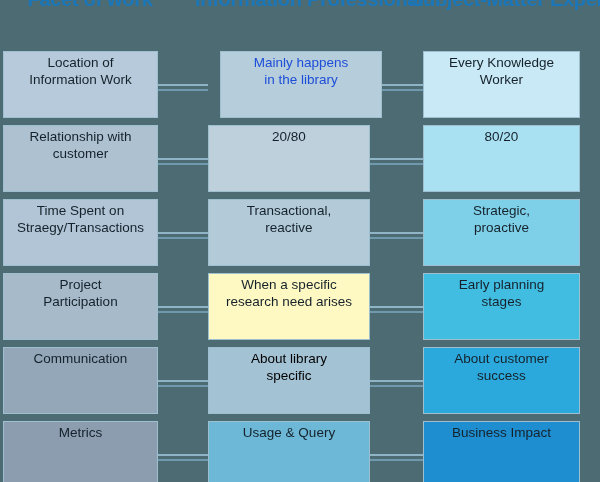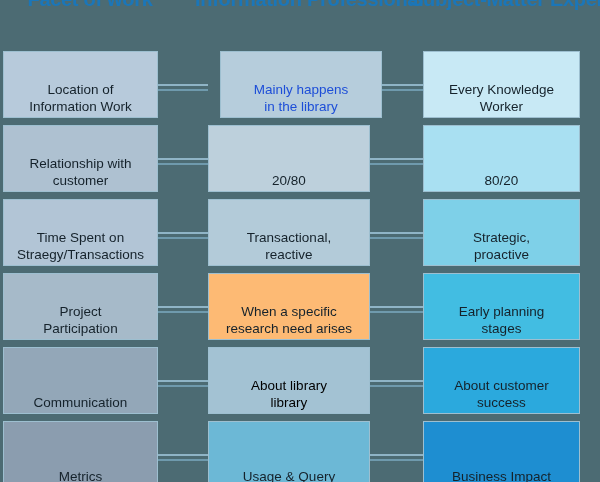--- a/index.html
+++ b/index.html
@@ -59,21 +59,21 @@
   .col.c3 { left: 423px; width: 157px; }
 
   .cell {
     position: relative;
     box-sizing: border-box;
     width: 100%;
     height: 67px;
     margin-bottom: 7px;
     border: 1px solid #9dbfd0;
     display: flex;
-    align-items: flex-end;
+    align-items: flex-start;
     justify-content: center;
     text-align: center;
     font-size: 13.5px;
     color: #15222b;
     line-height: 17px;
     padding: 2px 6px;
   }
   .cell .ctext { display: block; }
 
   
@@ -174,30 +174,30 @@
       <span>
           <span class="ctext">20/80</span>
         </span>
     </div>
     <div class="cell" style="background: rgb(179, 203, 217); border-color: rgb(157, 191, 208); color: rgb(21, 34, 43);">
       <span>
           <span class="ctext">Transactional,</span>
           <span class="ctext">reactive</span>
         </span>
     </div>
-    <div class="cell" style="background: #fdba74; border-color: rgb(157, 191, 208); color: rgb(21, 34, 43);">
+    <div class="cell" style="background: #fef9c3; border-color: rgb(157, 191, 208); color: rgb(21, 34, 43);">
       <span>
           <span class="ctext">When a specific</span>
           <span class="ctext">research need arises</span>
         </span>
     </div>
     <div class="cell" style="background: rgb(163, 194, 211); border-color: rgb(157, 191, 208); color: #000000;">
       <span>
           <span class="ctext">About library</span>
-          <span class="ctext">library</span>
+          <span class="ctext">specific</span>
         </span>
     </div>
     <div class="cell" style="background: rgb(108, 184, 214); border-color: rgb(157, 191, 208); color: rgb(21, 34, 43);">
       <span>
           <span class="ctext">Usage &amp; Query</span>
         </span>
     </div>
   </div>
 
   <div class="col c3">

